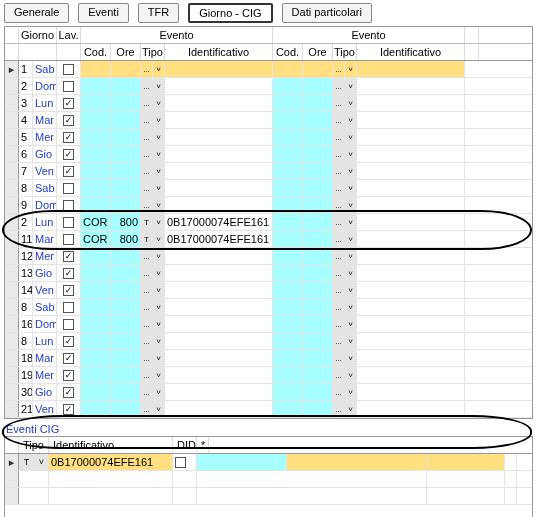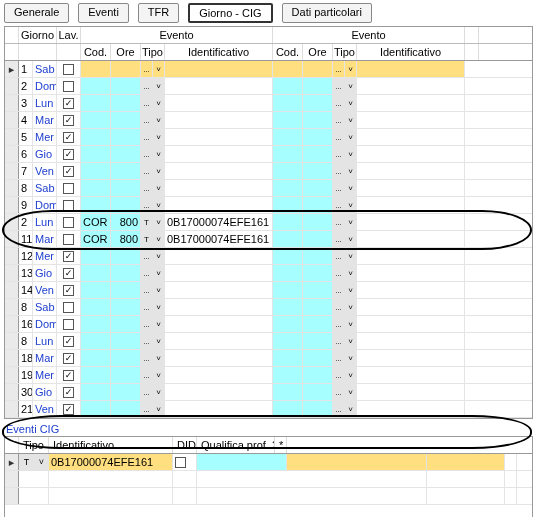--- a/index.html
+++ b/index.html
@@ -560,21 +560,20 @@
 </div>
 
 <div class="section-label">Eventi CIG</div>
 
 <div class="grid2">
   <div class="hdr2">
     <div class="cell w-sel"></div>
     <div class="cell w2-tipo">Tipo</div>
     <div class="cell w2-id">Identificativo</div>
     <div class="cell w2-did">DID</div>
-    <div class="cell w2-qp2">Qualifica prof. 2</div>
     <div class="cell w2-star">*</div>
   </div>
   <div class="body2" id="rows2">
       <div class="row2">
         <div class="sel">▸</div>
         <div class="cell tipo-combo" style="width:16px">T</div>
         <div class="cell tipo-combo" style="width:14px">˅</div>
         <div class="cell w2-id hl-orange">0B17000074EFE161</div>
         <div class="cell w2-did">
           <span class="cb"></span>

